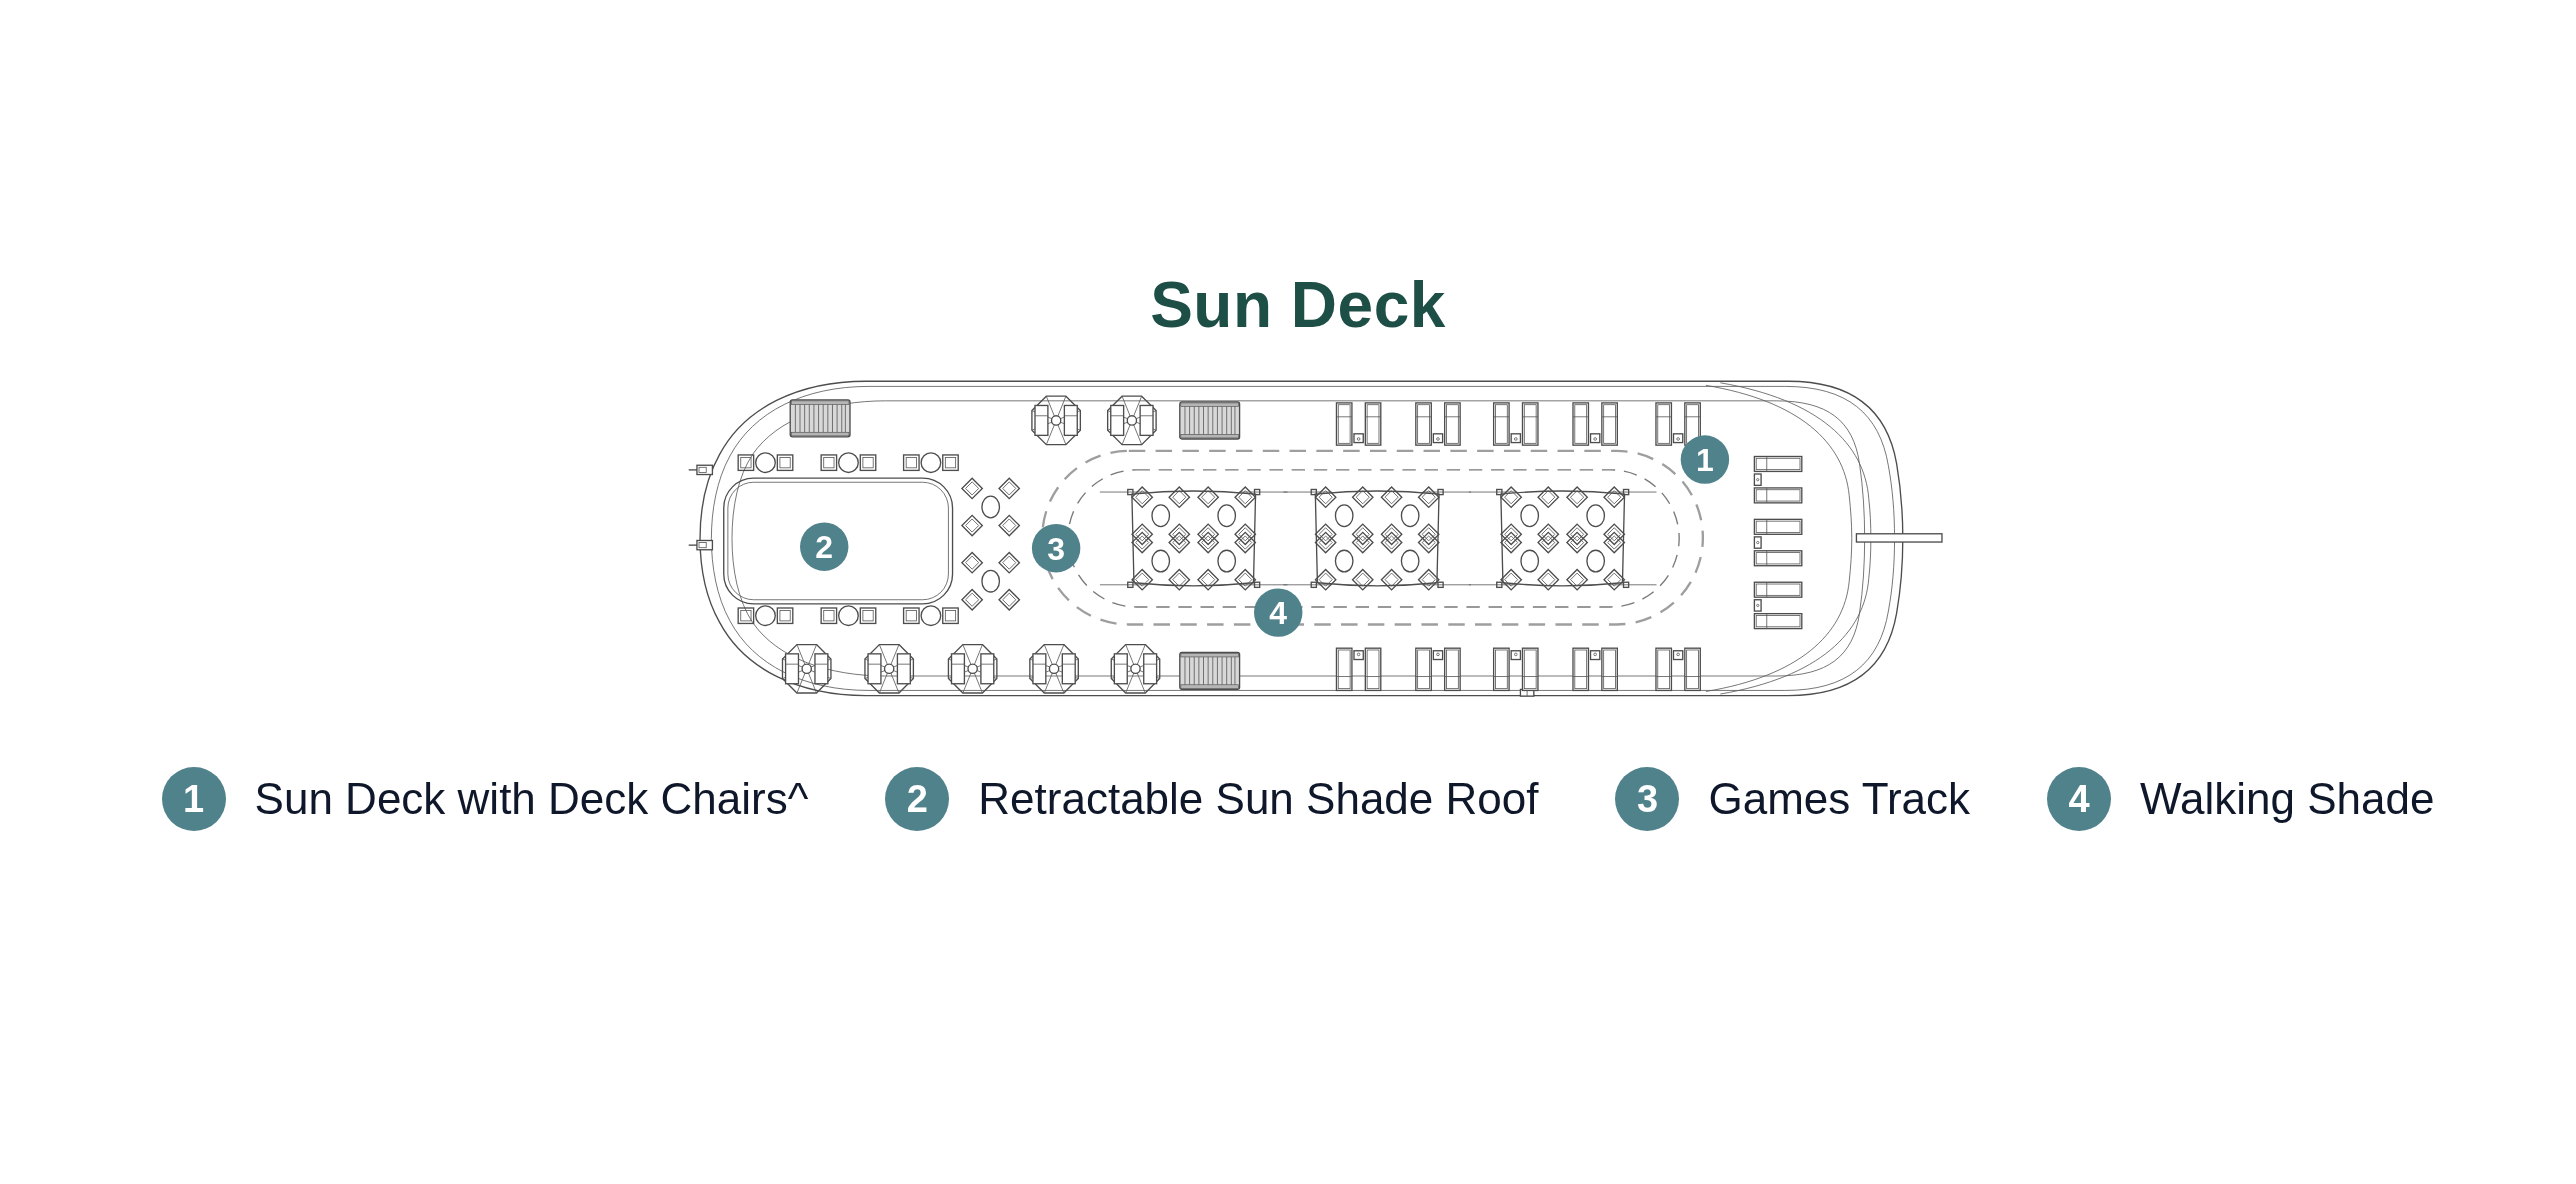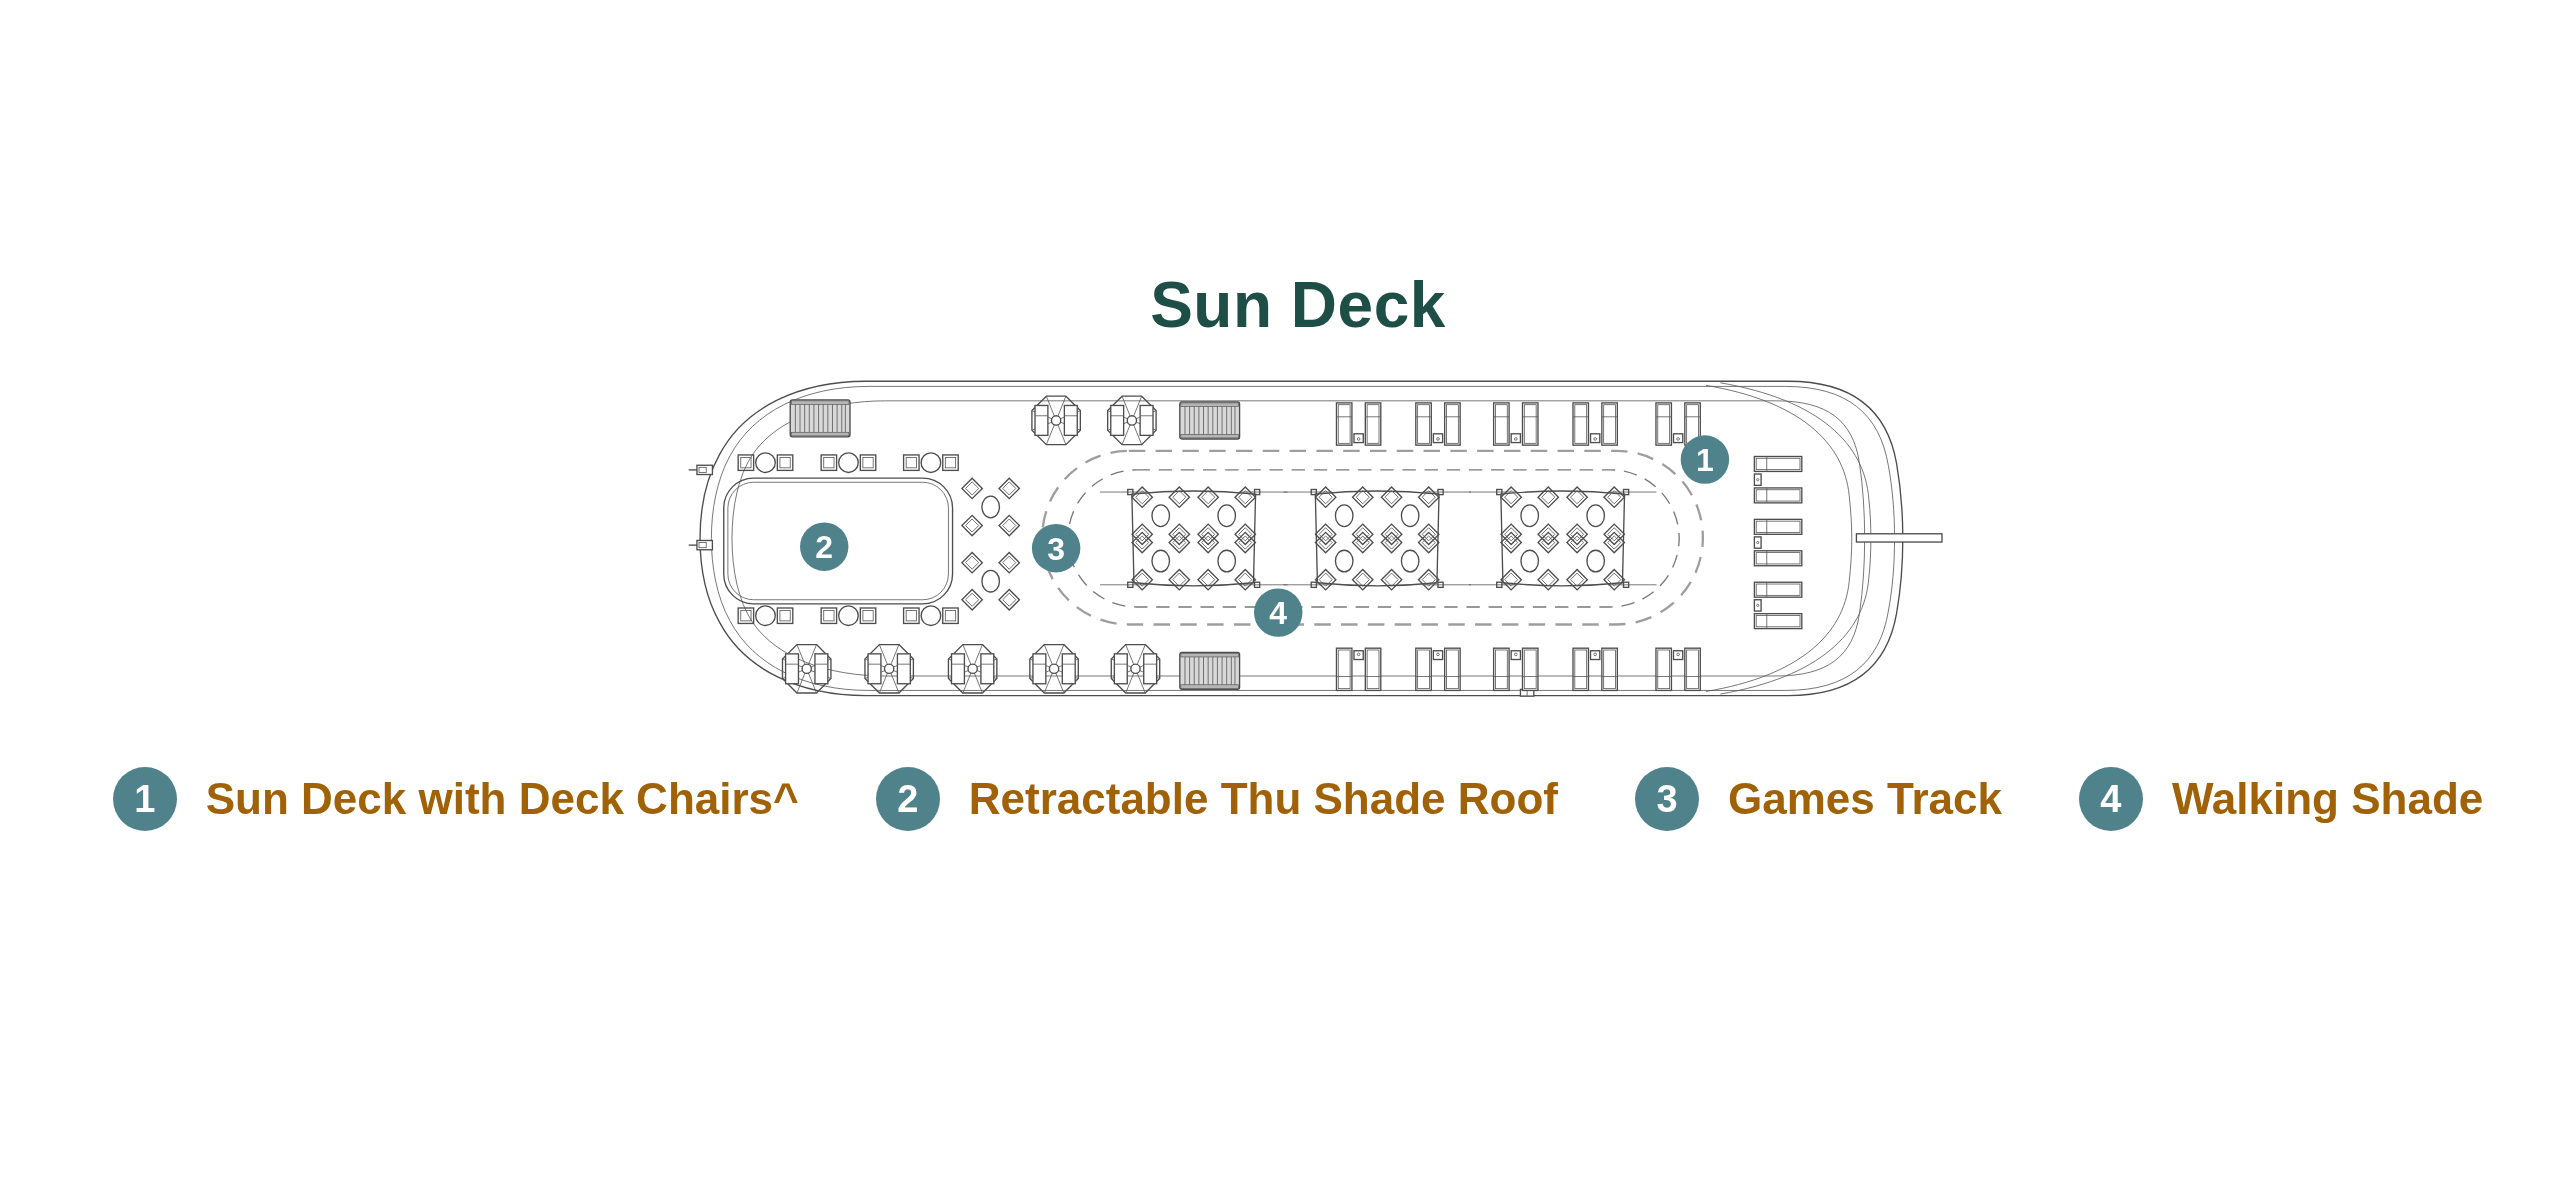--- a/index.html
+++ b/index.html
@@ -26,21 +26,21 @@
     column-gap:77px;
   }
   .legend-item{ display:flex; align-items:center; column-gap:29px; }
   .legend-badge{
     width:64px; height:64px; border-radius:50%;
     background:#50828c; color:#ffffff;
     display:flex; align-items:center; justify-content:center;
     font-size:38px; font-weight:bold; flex:0 0 auto;
   }
   .legend-label{
-    font-size:44px; color:#a16207; font-weight:700; white-space:nowrap;text-align:right;
+    font-size:44px; color:#0f172a; font-weight:400; white-space:nowrap;text-align:right;
   }
 
   
   svg .ln   { fill:none; stroke:#4d4d4d; stroke-width:2.6; }
   svg .lnt  { fill:none; stroke:#5a5a5a; stroke-width:1.6; }
   svg .wfill{ fill:#ffffff; stroke:#4d4d4d; stroke-width:2.6; }
   svg text.badge-num{
     font-family:"Liberation Sans","DejaVu Sans",sans-serif;
     font-weight:bold; fill:#ffffff; text-anchor:middle;
   }
@@ -265,21 +265,21 @@
   </svg>
   </div>
 
   <div class="legend">
     <div class="legend-item">
       <span class="legend-badge">1</span>
       <span class="legend-label">Sun Deck with Deck Chairs^</span>
     </div>
     <div class="legend-item">
       <span class="legend-badge">2</span>
-      <span class="legend-label">Retractable Thu Shade Roof</span>
+      <span class="legend-label">Retractable Sun Shade Roof</span>
     </div>
     <div class="legend-item">
       <span class="legend-badge">3</span>
       <span class="legend-label">Games Track</span>
     </div>
     <div class="legend-item">
       <span class="legend-badge">4</span>
       <span class="legend-label">Walking Shade</span>
     </div>
   </div>

